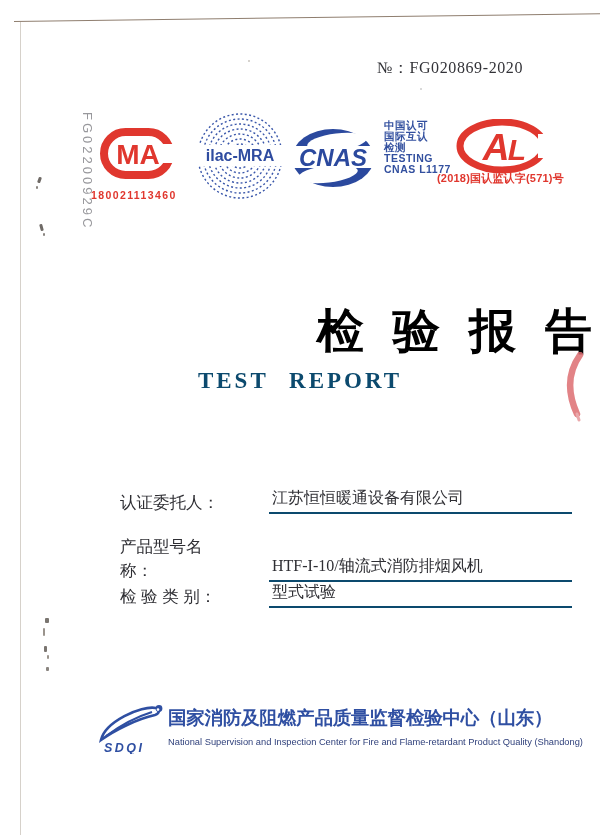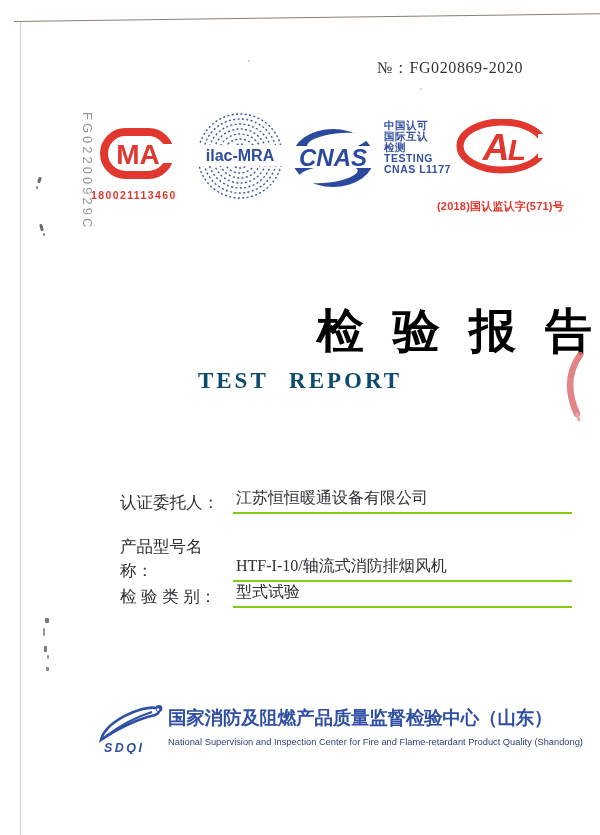--- a/index.html
+++ b/index.html
@@ -14,32 +14,32 @@
              font-size:16px;color:#333338;letter-spacing:0.6px;margin-left:20px;}
   
   .side-code{position:absolute;left:95px;top:112px;transform:rotate(90deg);transform-origin:top left;
              font-size:13px;color:#98989c;letter-spacing:3px;white-space:nowrap;}
   
   .logo{position:absolute;}
   .cma-num{position:absolute;left:91px;top:189px;font-size:10.5px;font-weight:bold;color:#e0372e;
            letter-spacing:1.4px;}
   .cnas-caption{position:absolute;left:384px;top:120px;color:#33509f;font-weight:bold;}
   .cnas-caption .cl{font-size:10.5px;line-height:11px;letter-spacing:0.5px;}
-  .cal-caption{position:absolute;left:437px;top:199px;font-size:11px;font-weight:bold;color:#e0372e;
+  .cal-caption{position:absolute;left:437px;top:171px;font-size:11px;font-weight:bold;color:#e0372e;
                letter-spacing:0.2px;}
   
   .title-cn{position:absolute;left:0;right:0;top:300px;text-align:right;font-size:47px;
             font-weight:bold;color:#000000;letter-spacing:8px;}
   .title-en{position:absolute;left:0;right:0;top:368px;text-align:center;
             font-family:"Liberation Serif","DejaVu Serif",serif;font-size:23px;font-weight:bold;
             color:#0c4a6e;letter-spacing:3px;word-spacing:12px;}
   
-  .field-row{position:absolute;left:120px;width:452px;display:flex;align-items:flex-end;}
+  .field-row{position:absolute;left:120px;width:452px;display:flex;align-items:flex-end;gap:36px;}
   .field-label{flex:none;width:113px;font-size:16.5px;color:#2e2e33;line-height:24px;}
-  .field-value{flex:1;border-bottom:2px solid #84cc16;padding:0 0 4px 3px;
+  .field-value{flex:1;border-bottom:2px solid #0c4a6e;padding:0 0 4px 3px;
                font-family:"Liberation Serif","DejaVu Serif",serif;font-size:16px;color:#2f2f34;
                line-height:20px;white-space:nowrap;}
   
   .org-block{position:absolute;left:168px;top:705px;width:400px;}
   .org-cn{font-size:18.5px;font-weight:bold;color:#2f4fa2;letter-spacing:-0.2px;white-space:nowrap;}
   .org-en{margin-top:7px;font-family:Liberation Sans, sans-serif;font-size:9.3px;
           color:#2e3f7a;white-space:nowrap;}
   
   .speck{position:absolute;border-radius:1px;}
 </style>

